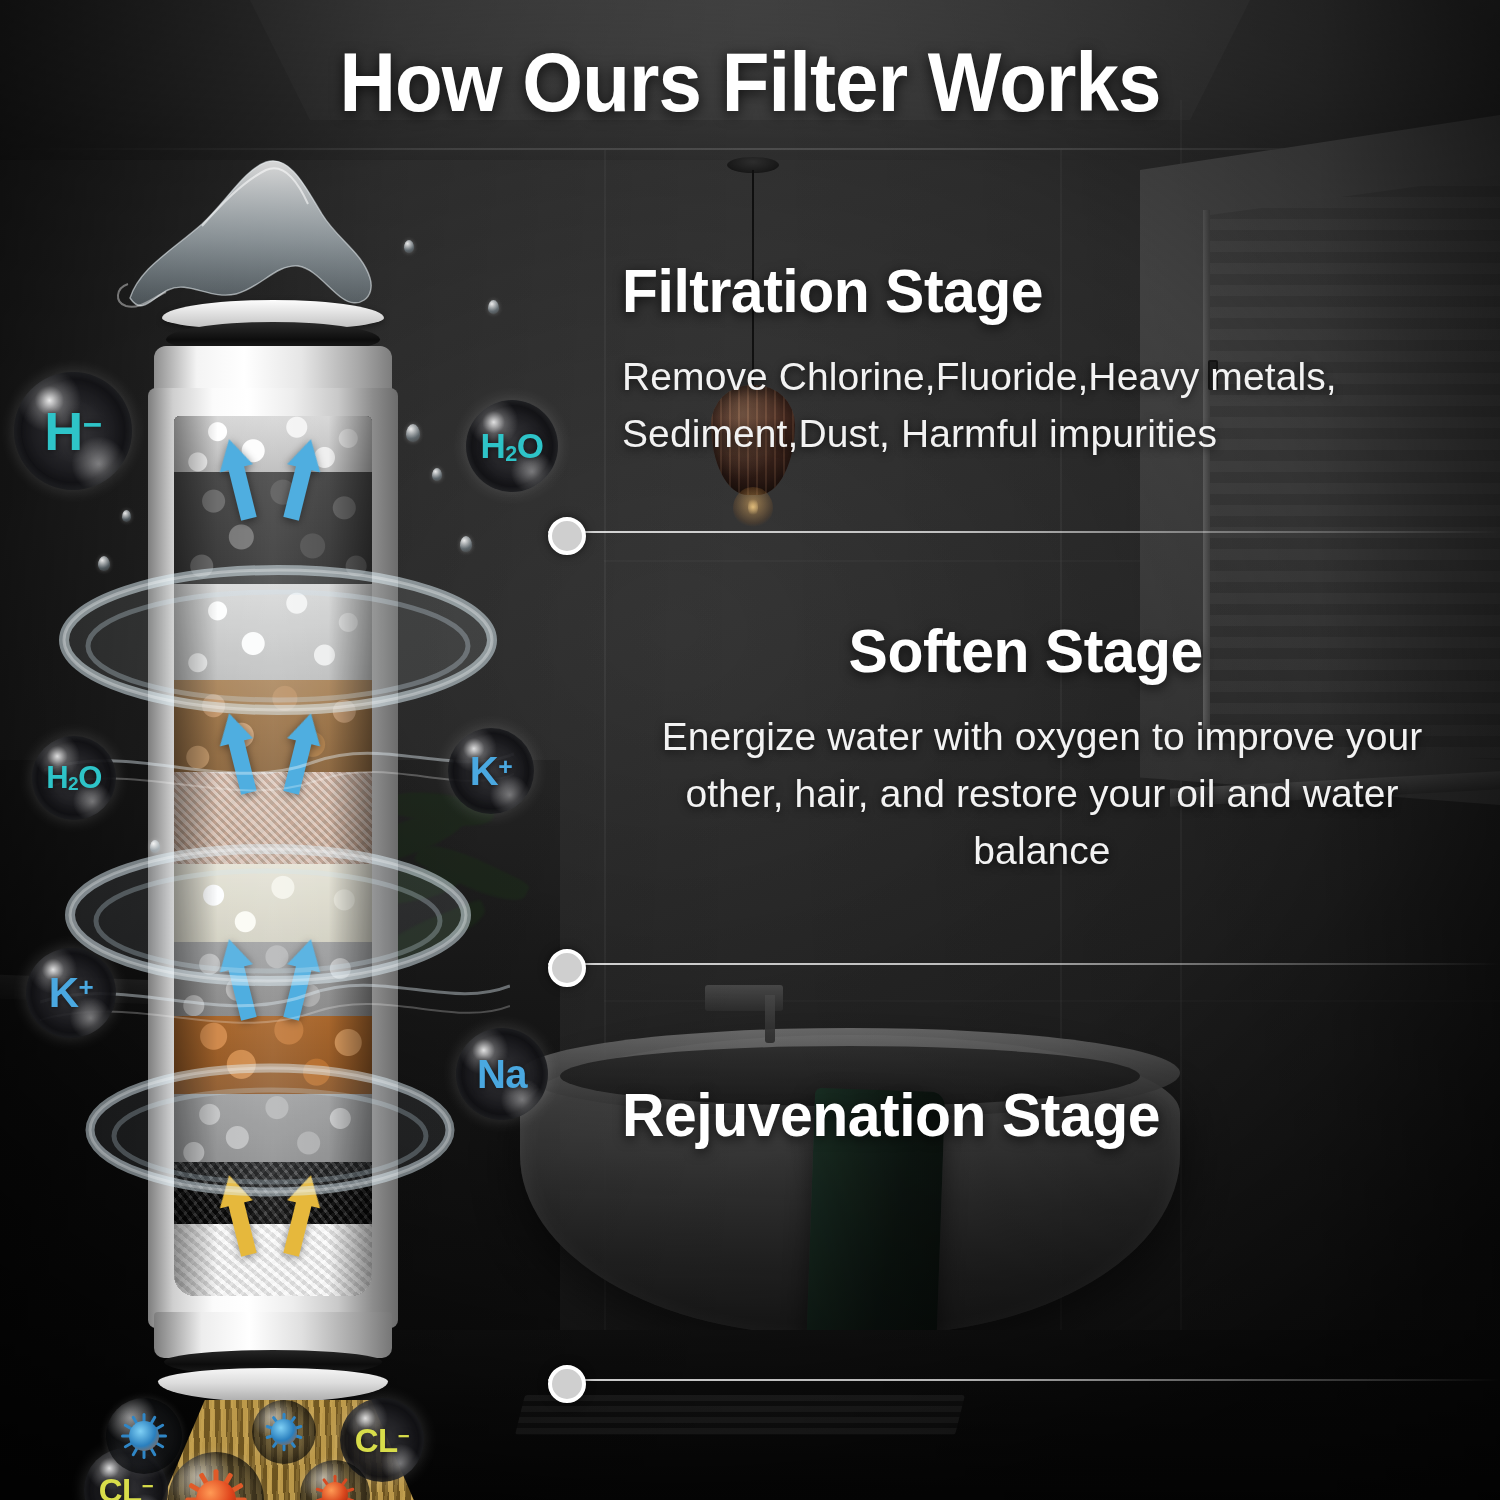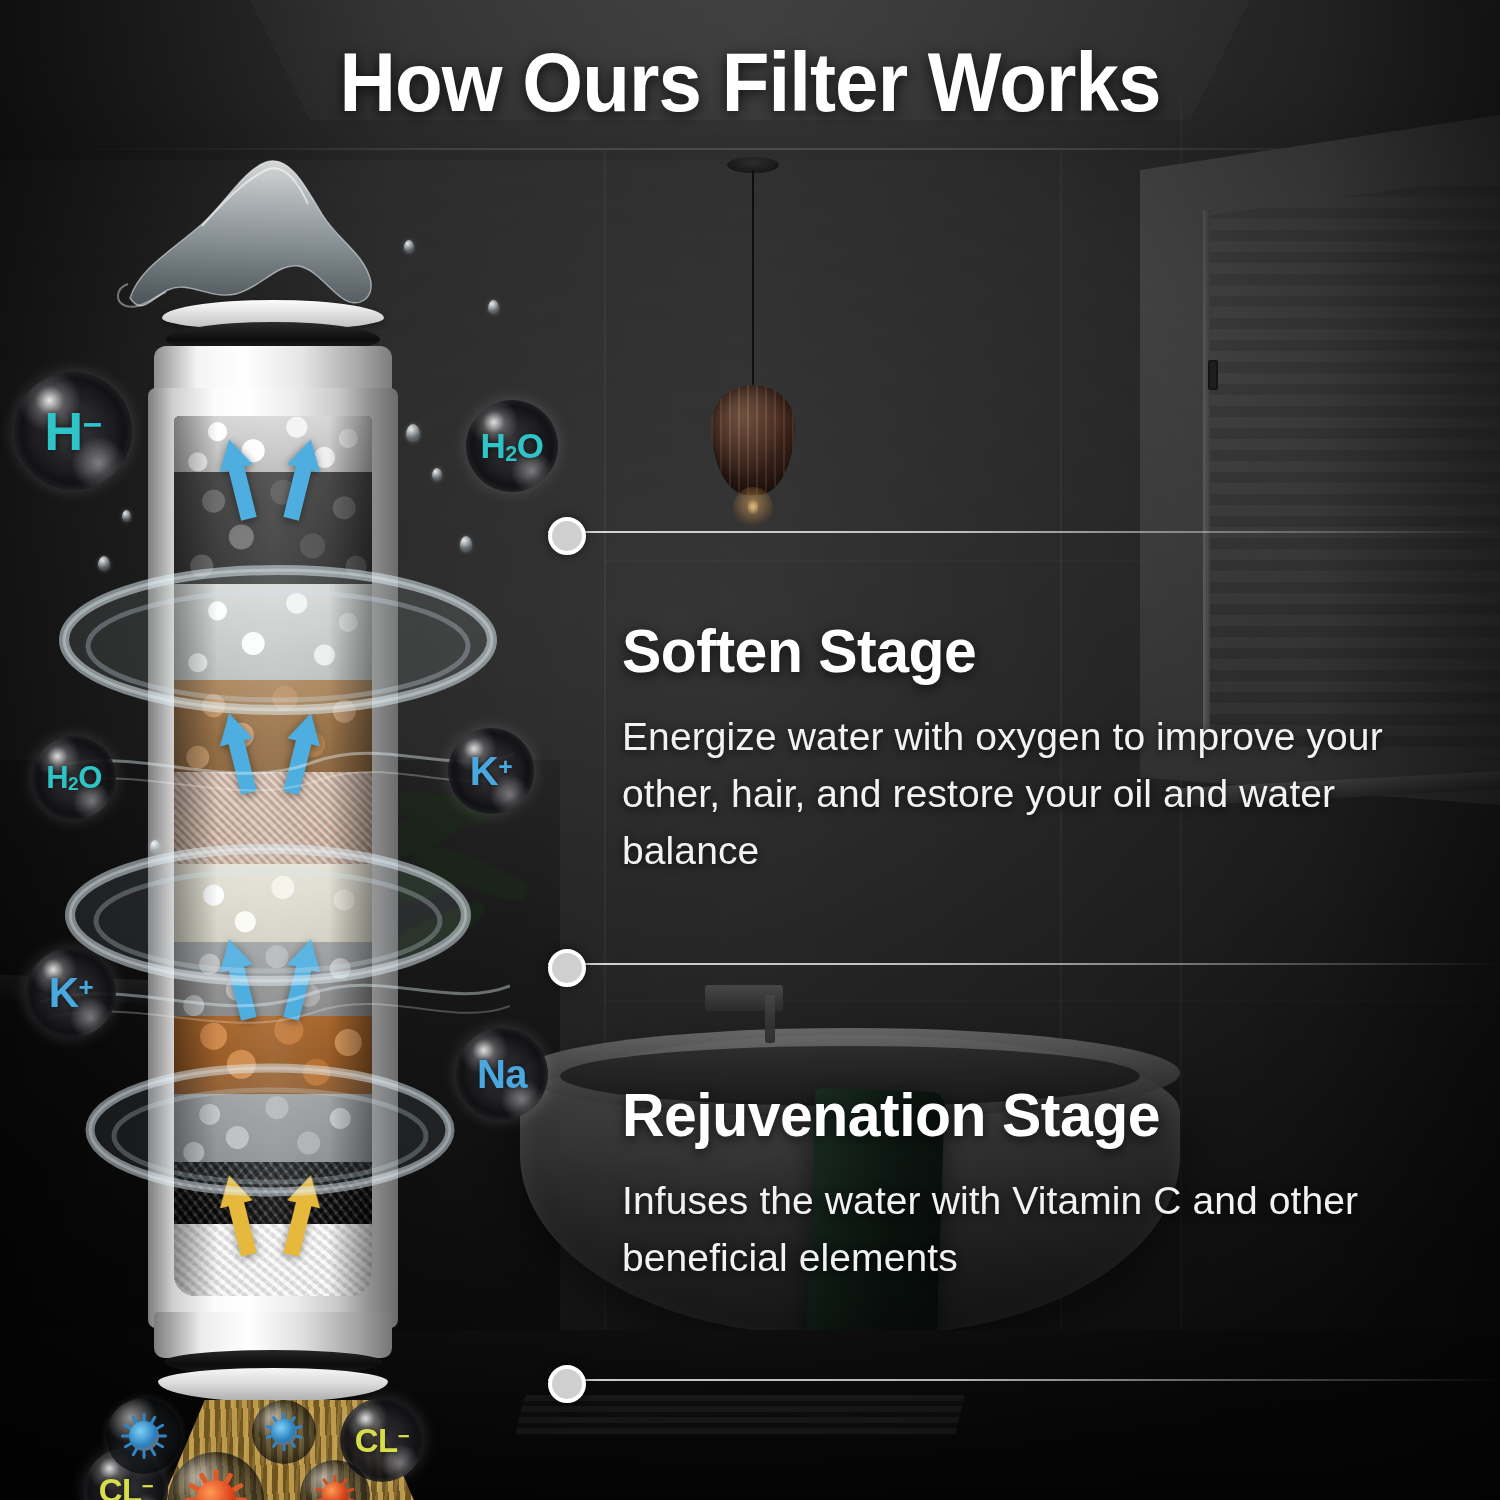--- a/index.html
+++ b/index.html
@@ -492,29 +492,32 @@
 
   <div class="rule" style="top:531px;"></div>
   <div class="rule-dot" style="left:548px;top:517px;"></div>
 
   <div class="rule" style="top:963px;"></div>
   <div class="rule-dot" style="left:548px;top:949px;"></div>
 
   <div class="rule" style="top:1379px;"></div>
   <div class="rule-dot" style="left:548px;top:1365px;"></div>
 
-
-  <div class="stage-block" style="top:618px;">
+  <div class="stage-block" style="top:258px;">
+    <div class="stage-head">Filtration Stage</div>
+    <div class="stage-body">Remove Chlorine,Fluoride,Heavy metals, Sediment,Dust, Harmful impurities</div>
+  </div>
+
+  <div class="stage-block" style="top:618px;text-align:center;">
     <div class="stage-head">Soften Stage</div>
     <div class="stage-body">Energize water with oxygen to improve your other, hair, and restore your oil and water balance</div>
   </div>
 
   <div class="stage-block" style="top:1082px;">
     <div class="stage-head">Rejuvenation Stage</div>
-    <div class="stage-body">Infuses the water with Vitamin C and other beneficial elements</div>
   </div>
 
   <div class="cartridge">
     <div class="cap-top-lip"></div>
     <div class="cap-gasket"></div>
     <div class="cap-body"></div>
     <div class="shell"></div>
 
     <div class="window-cut" id="layer-stack">
 

